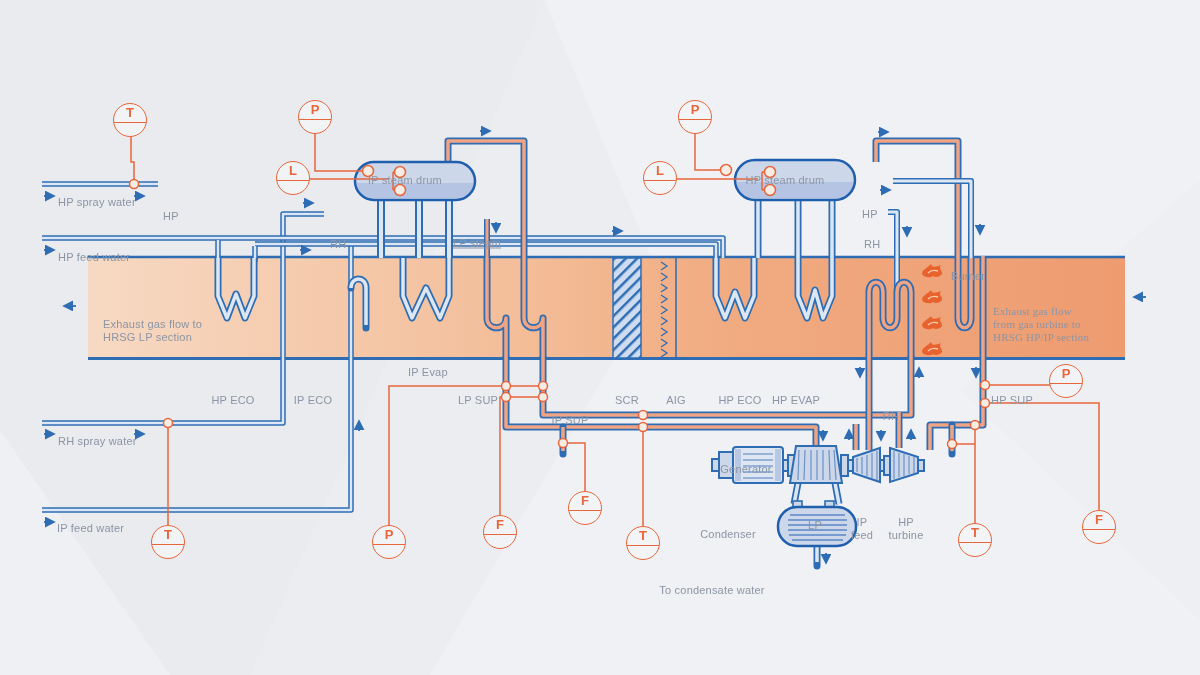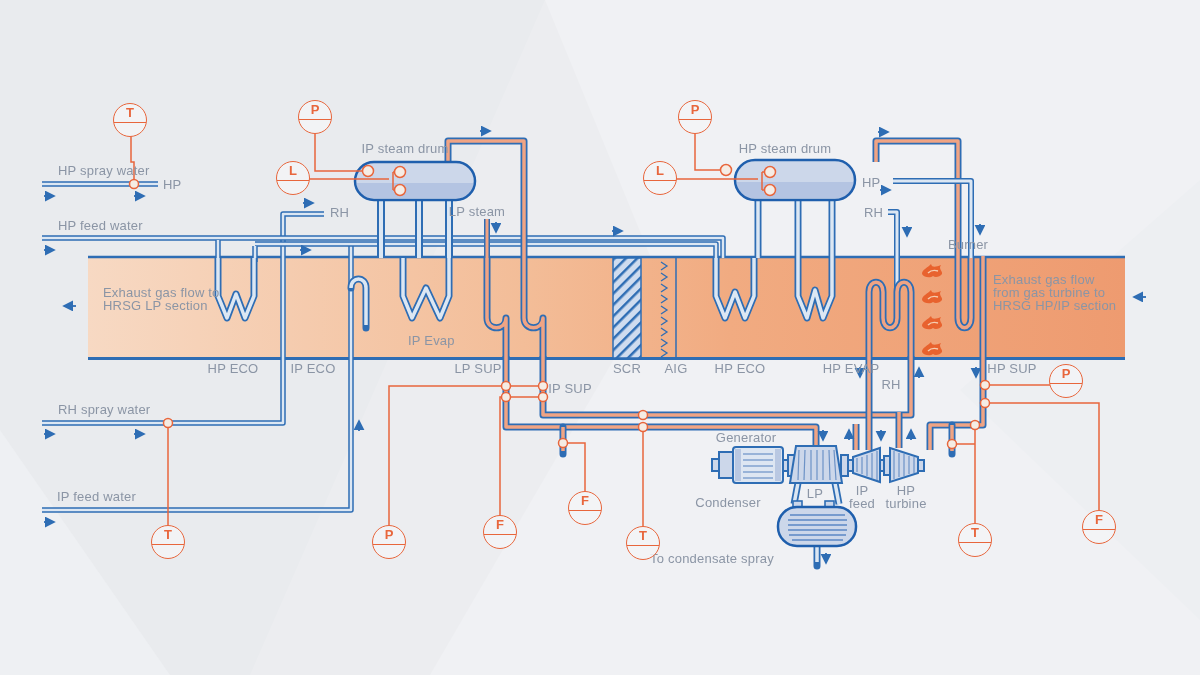--- a/index.html
+++ b/index.html
@@ -1,20 +1,20 @@
 <!DOCTYPE html>
 <html><head>
 <meta charset="utf-8">
 <style>
   html,body{margin:0;padding:0;width:1200px;height:675px;overflow:hidden;
     font-family:"Liberation Sans",sans-serif;background:#e9ebee;}
   .stage{position:relative;width:1200px;height:675px;background:#e9ebee;}
   .stage svg{position:absolute;left:0;top:0;}
-  .lbl{position:absolute;font-size:13px;line-height:13px;color:#8b95a5;
-       letter-spacing:.2px;white-space:pre-line;transform:translateY(-50%);}
+  .lbl{position:absolute;font-size:11px;line-height:13px;color:#8b95a5;
+       letter-spacing:.2px;white-space:pre-line;transform:translateY(-50%);margin-top:32px;}
   .lbl.center{transform:translate(-50%,-50%);text-align:center;}
   .inst{position:absolute;width:34px;height:34px;border:1.6px solid #e8663c;
         border-radius:50%;background:rgba(243,244,246,.88);box-sizing:border-box;}
   .inst::after{content:"";position:absolute;left:0;right:0;top:56%;
         border-top:1.4px solid #e8663c;}
   .inst .ltr{position:absolute;left:0;right:0;top:1px;text-align:center;
         color:#e8663c;font-size:13px;font-weight:bold;}
 </style>
 </head>
 <body>
@@ -340,48 +340,48 @@
 
 <div id="labels-layer">
       <div class="lbl" style="left: 58px; top: 170px;">HP spray water</div>
       <div class="lbl" style="left: 163px; top: 184px;">HP</div>
       <div class="lbl" style="left: 58px; top: 225px;">HP feed water</div>
       <div class="lbl" style="left: 58px; top: 409px;">RH spray water</div>
       <div class="lbl" style="left: 57px; top: 496px;">IP feed water</div>
       <div class="lbl center" style="left: 405px; top: 148px;">IP steam drum</div>
       <div class="lbl center" style="left: 785px; top: 148px;">HP steam drum</div>
       <div class="lbl" style="left: 330px; top: 212px;">RH</div>
-      <div class="lbl center" style="left: 477px; top: 211px;">LP steam</div>
+      <div class="lbl center" style="left: 477px; top: 211px; text-decoration: underline;">LP steam</div>
       <div class="lbl" style="left: 862px; top: 182px;">HP</div>
       <div class="lbl" style="left: 864px; top: 212px;">RH</div>
       <div class="lbl center" style="left: 968px; top: 244px;">Burner</div>
       <div class="lbl" style="left: 103px; top: 299px;">Exhaust gas flow to
 HRSG LP section</div>
       <div class="lbl" style="left: 408px; top: 340px;">IP Evap</div>
-      <div class="lbl" style="left: 993px; top: 292px;">Exhaust gas flow
+      <div class="lbl" style="left: 993px; top: 292px; font-family: Liberation Serif, serif;">Exhaust gas flow
 from gas turbine to
 HRSG HP/IP section</div>
       <div class="lbl center" style="left: 233px; top: 368px;">HP ECO</div>
       <div class="lbl center" style="left: 313px; top: 368px;">IP ECO</div>
       <div class="lbl center" style="left: 478px; top: 368px;">LP SUP</div>
       <div class="lbl center" style="left: 570px; top: 388px;">IP SUP</div>
       <div class="lbl center" style="left: 627px; top: 368px;">SCR</div>
       <div class="lbl center" style="left: 676px; top: 368px;">AIG</div>
       <div class="lbl center" style="left: 740px; top: 368px;">HP ECO</div>
-      <div class="lbl center" style="left: 851px; top: 368px;">HP EVAP</div>
+      <div class="lbl center" style="left: 796px; top: 368px;">HP EVAP</div>
       <div class="lbl center" style="left: 891px; top: 384px;">RH</div>
       <div class="lbl center" style="left: 1012px; top: 368px;">HP SUP</div>
       <div class="lbl center" style="left: 746px; top: 437px;">Generator</div>
       <div class="lbl center" style="left: 815px; top: 493px;">LP</div>
       <div class="lbl center" style="left: 862px; top: 497px;">IP
 feed</div>
       <div class="lbl center" style="left: 906px; top: 497px;">HP
 turbine</div>
       <div class="lbl center" style="left: 728px; top: 502px;">Condenser</div>
-      <div class="lbl center" style="left: 712px; top: 558px;">To condensate spray</div>
+      <div class="lbl center" style="left: 712px; top: 558px;">To condensate water</div>
     </div>
 <div id="instruments-layer">
       <div class="inst" style="left: 113px; top: 103px;">
         <span class="ltr">T</span>
       </div>
       <div class="inst" style="left: 298px; top: 100px;">
         <span class="ltr">P</span>
       </div>
       <div class="inst" style="left: 276px; top: 161px;">
         <span class="ltr">L</span>

